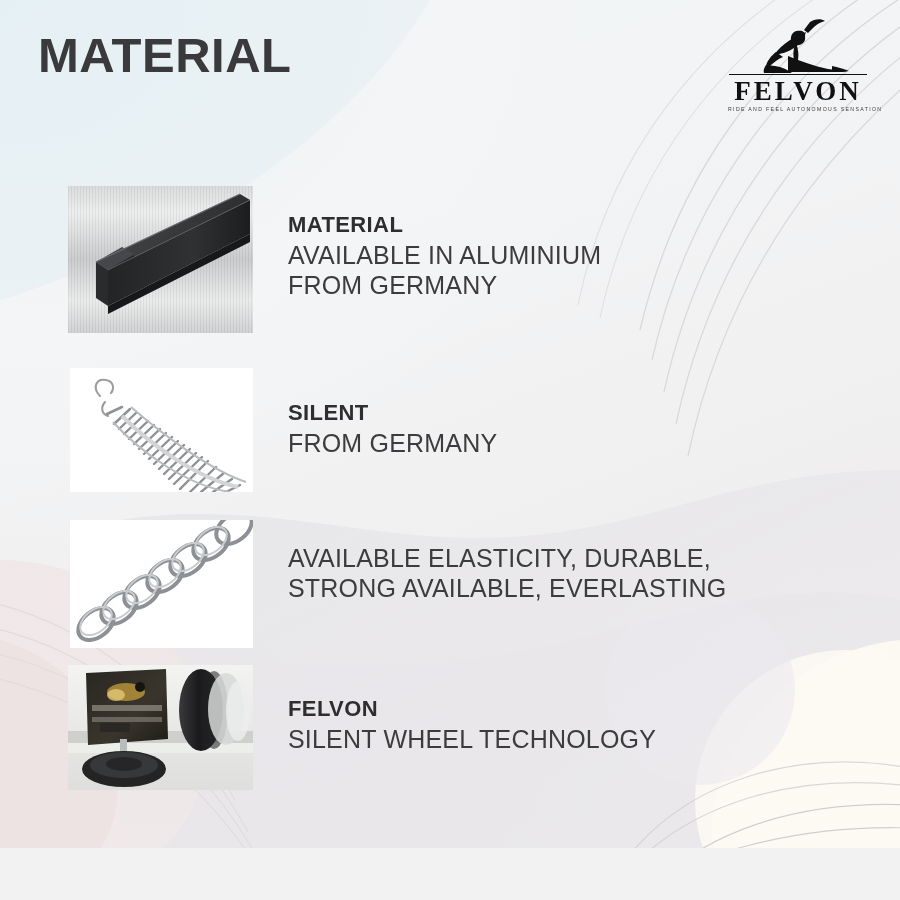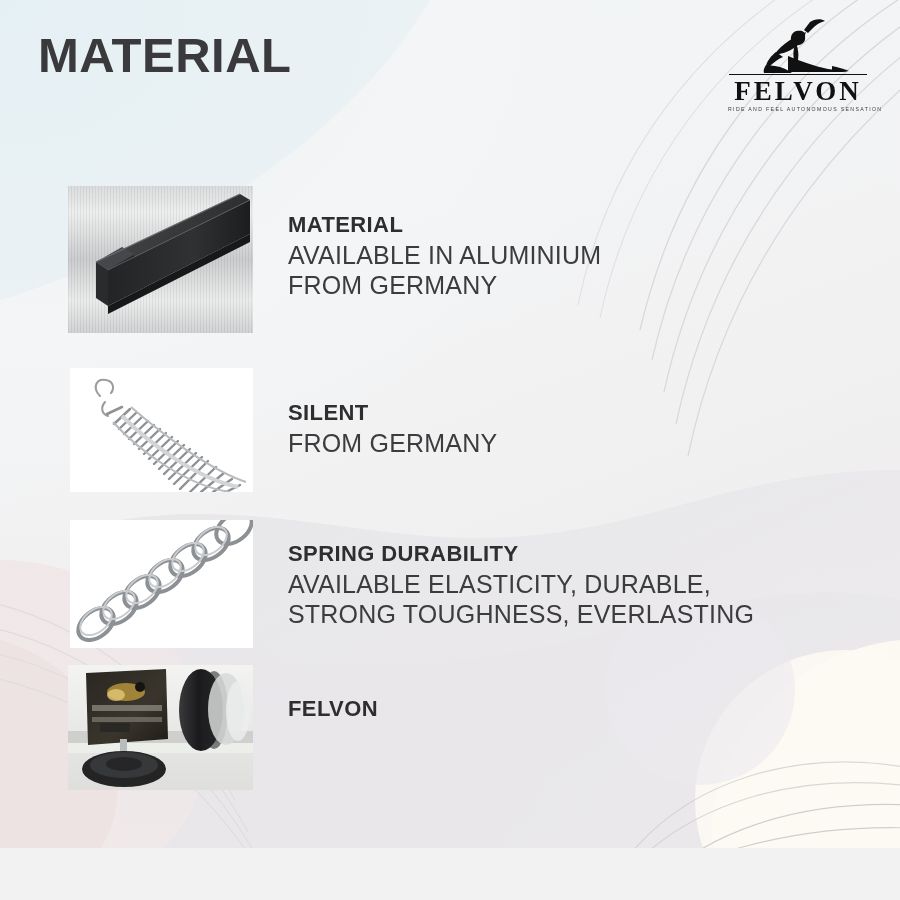--- a/index.html
+++ b/index.html
@@ -273,24 +273,23 @@
           <ellipse cx="26" cy="101" rx="18" ry="11" transform="rotate(-38 26 101)"></ellipse>
           <ellipse cx="49" cy="85" rx="18" ry="11" transform="rotate(-38 49 85)"></ellipse>
           <ellipse cx="72" cy="69" rx="18" ry="11" transform="rotate(-38 72 69)"></ellipse>
           <ellipse cx="95" cy="53" rx="18" ry="11" transform="rotate(-38 95 53)"></ellipse>
           <ellipse cx="118" cy="37" rx="18" ry="11" transform="rotate(-38 118 37)"></ellipse>
           <ellipse cx="141" cy="21" rx="18" ry="11" transform="rotate(-38 141 21)"></ellipse>
         </g>
       </svg>
     </div>
     <div class="txt" style="top:21px;">
-      <p class="r-head">SPRING DURABILITY</p>
       <p class="r-body">
         <span>AVAILABLE ELASTICITY, DURABLE,</span>
-        <span>STRONG TOUGHNESS, EVERLASTING</span>
+        <span>STRONG AVAILABLE, EVERLASTING</span>
       </p>
     </div>
   </div>
 
   <div class="row" style="top:665px;">
     <div class="thumb" style="left:68px;top:0;width:185px;height:125px;background:#e9eaec;">
       <svg width="185" height="125" viewBox="0 0 185 125">
         <defs>
           <linearGradient id="frameG" x1="0" y1="0" x2="1" y2="1">
             <stop offset="0%" stop-color="#2a2722"></stop>
@@ -329,16 +328,19 @@
 
         <ellipse cx="133" cy="45" rx="22" ry="41" fill="url(#wheelG)"></ellipse>
         <ellipse cx="146" cy="45" rx="14" ry="39" fill="#1f1f21" opacity=".55"></ellipse>
 
         <ellipse cx="158" cy="44" rx="18" ry="36" fill="#d7d9d8" opacity=".85"></ellipse>
         <ellipse cx="170" cy="46" rx="12" ry="30" fill="#eceeed" opacity=".8"></ellipse>
       </svg>
     </div>
     <div class="txt" style="top:31px;">
       <p class="r-head">FELVON</p>
+      <p class="r-body">
+        <span>SILENT WHEEL TECHNOLOGY</span>
+      </p>
     </div>
   </div>
 
 </div>
 
 </body></html>

